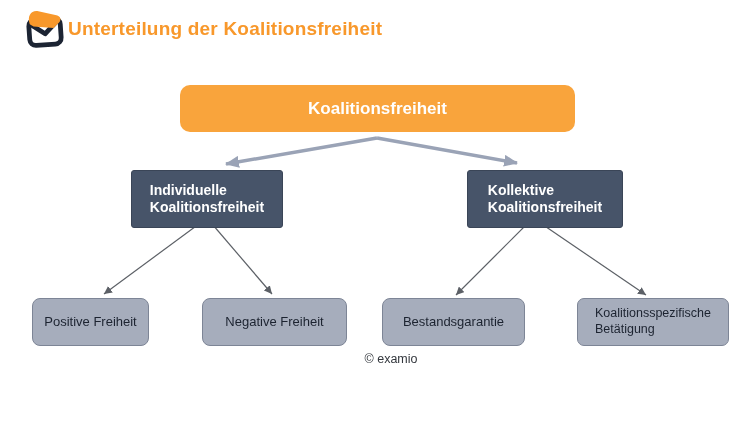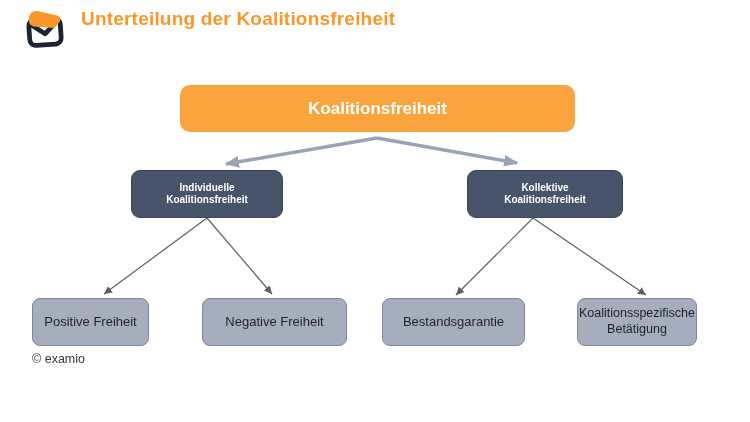--- a/index.html
+++ b/index.html
@@ -19,58 +19,58 @@
   *{margin:0;padding:0;box-sizing:border-box;}
   html,body{background:#fff;}
   body{font-family:"Liberation Sans","DejaVu Sans",sans-serif;}
   .canvas{
     position:relative;
     width:750px;height:422px;
     background:#ffffff;
     overflow:hidden;
   }
   
-  .header{position:absolute;left:22px;top:8px;display:flex;gap:13px;}
+  .header{position:absolute;left:22px;top:8px;display:flex;align-items:center;}
   .logo{width:46px;height:42px;flex:0 0 auto;}
   .page-title{
     font-size:19px;font-weight:bold;color:var(--brand-orange);
     letter-spacing:.2px;white-space:nowrap;
   }
   
   .arrows{position:absolute;left:0;top:0;width:750px;height:422px;pointer-events:none;}
   
   .node{
     position:absolute;display:flex;align-items:center;justify-content:center;
-    text-align:center;white-space:pre-line;line-height:1.25;
+    text-align:left;white-space:pre-line;line-height:1.25;
   }
   .node-root{
     left:180px;top:85px;width:395px;height:47px;
     background:var(--node-orange);border-radius:10px;
     color:var(--text-light);font-size:17px;font-weight:bold;
   }
   .node-dark{
     background:var(--node-dark);border:1px solid var(--node-dark-border);
-    border-radius:9px;color:var(--text-light);
-    font-size:10px;font-weight:bold;top:170px;height:48px;
+    border-radius:3px;color:var(--text-light);
+    font-size:14px;font-weight:bold;top:170px;height:58px;
   }
   .node-l2a{left:131px;width:152px;}
   .node-l2b{left:455px;width:156px;margin-left:12px;}
   .node-gray{
     background:var(--node-gray);border:1px solid var(--node-gray-border);
     border-radius:8px;color:var(--text-dark);
     font-size:13px;font-weight:normal;top:298px;height:48px;
   }
   .node-l3a{left:32px;width:117px;}
   .node-l3b{left:202px;width:145px;}
   .node-l3c{left:382px;width:143px;}
-  .node-l3d{left:577px;width:120px;font-size:12.5px;}
+  .node-l3d{left:577px;width:152px;font-size:12.5px;border-radius:7px;}
   
   .footer{
     position:absolute;left:0;top:352px;width:750px;
-    font-size:12.5px;color:var(--footer-text);padding-left:32px;
+    text-align:center;font-size:12.5px;color:var(--footer-text);padding-left:32px;
   }
 </style>
 </head>
 <body>
 
 <div class="canvas">
 
   <div class="header">
     <svg class="logo" viewBox="0 0 48 44" aria-hidden="true">
       <g transform="rotate(-4 24 25)">

